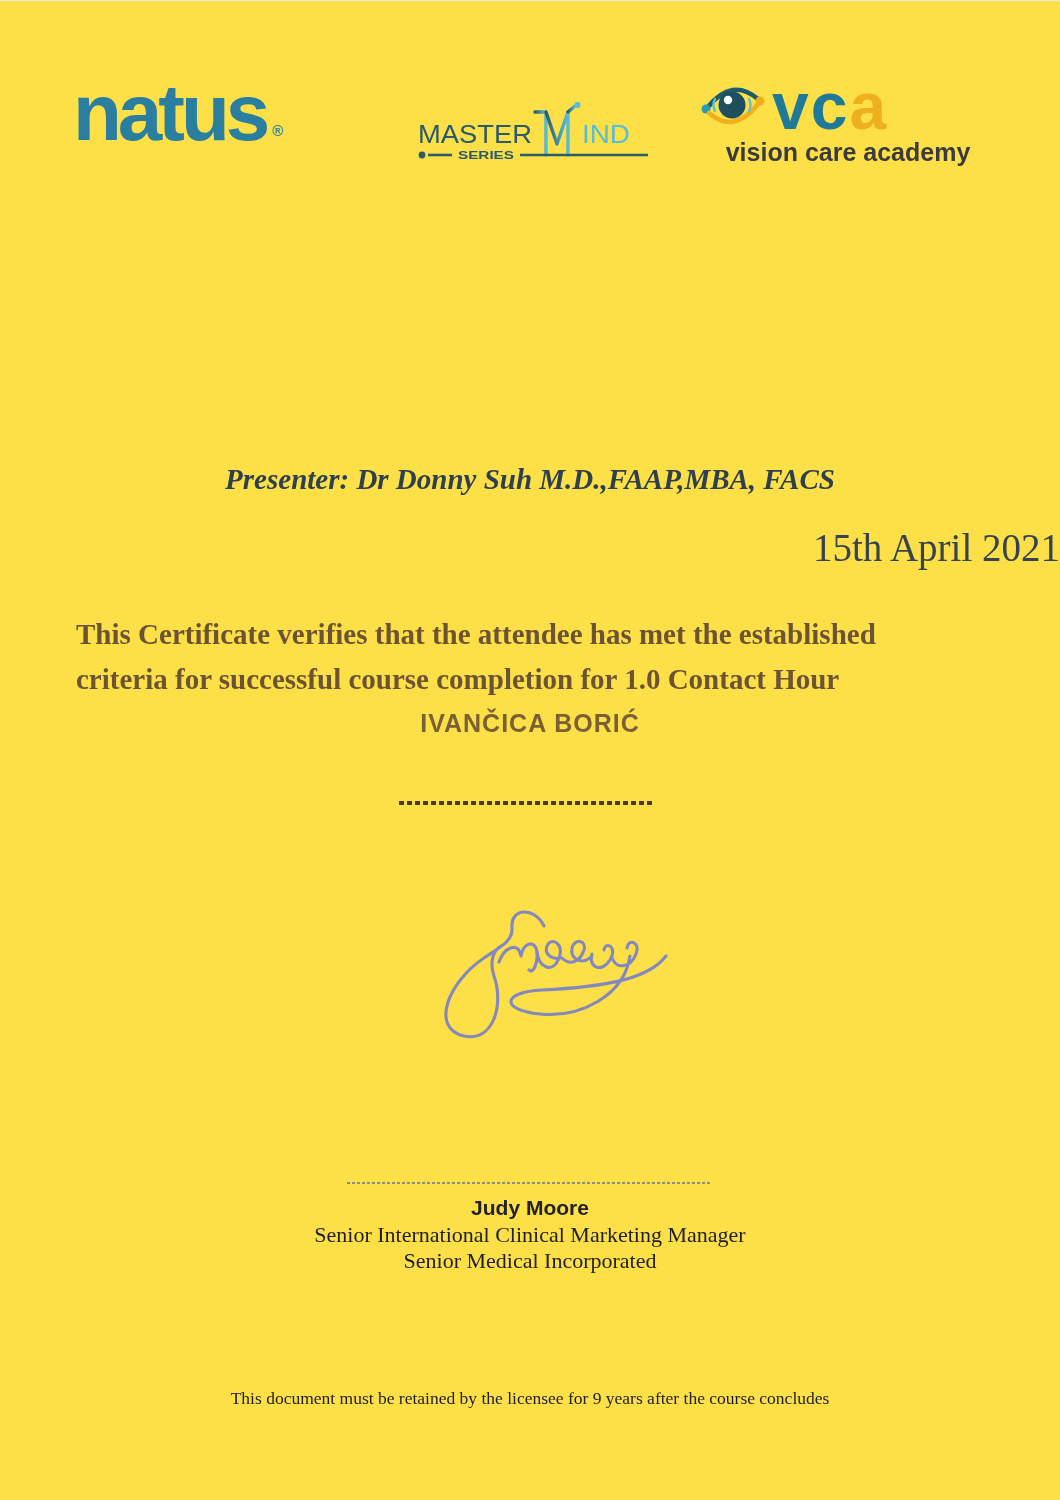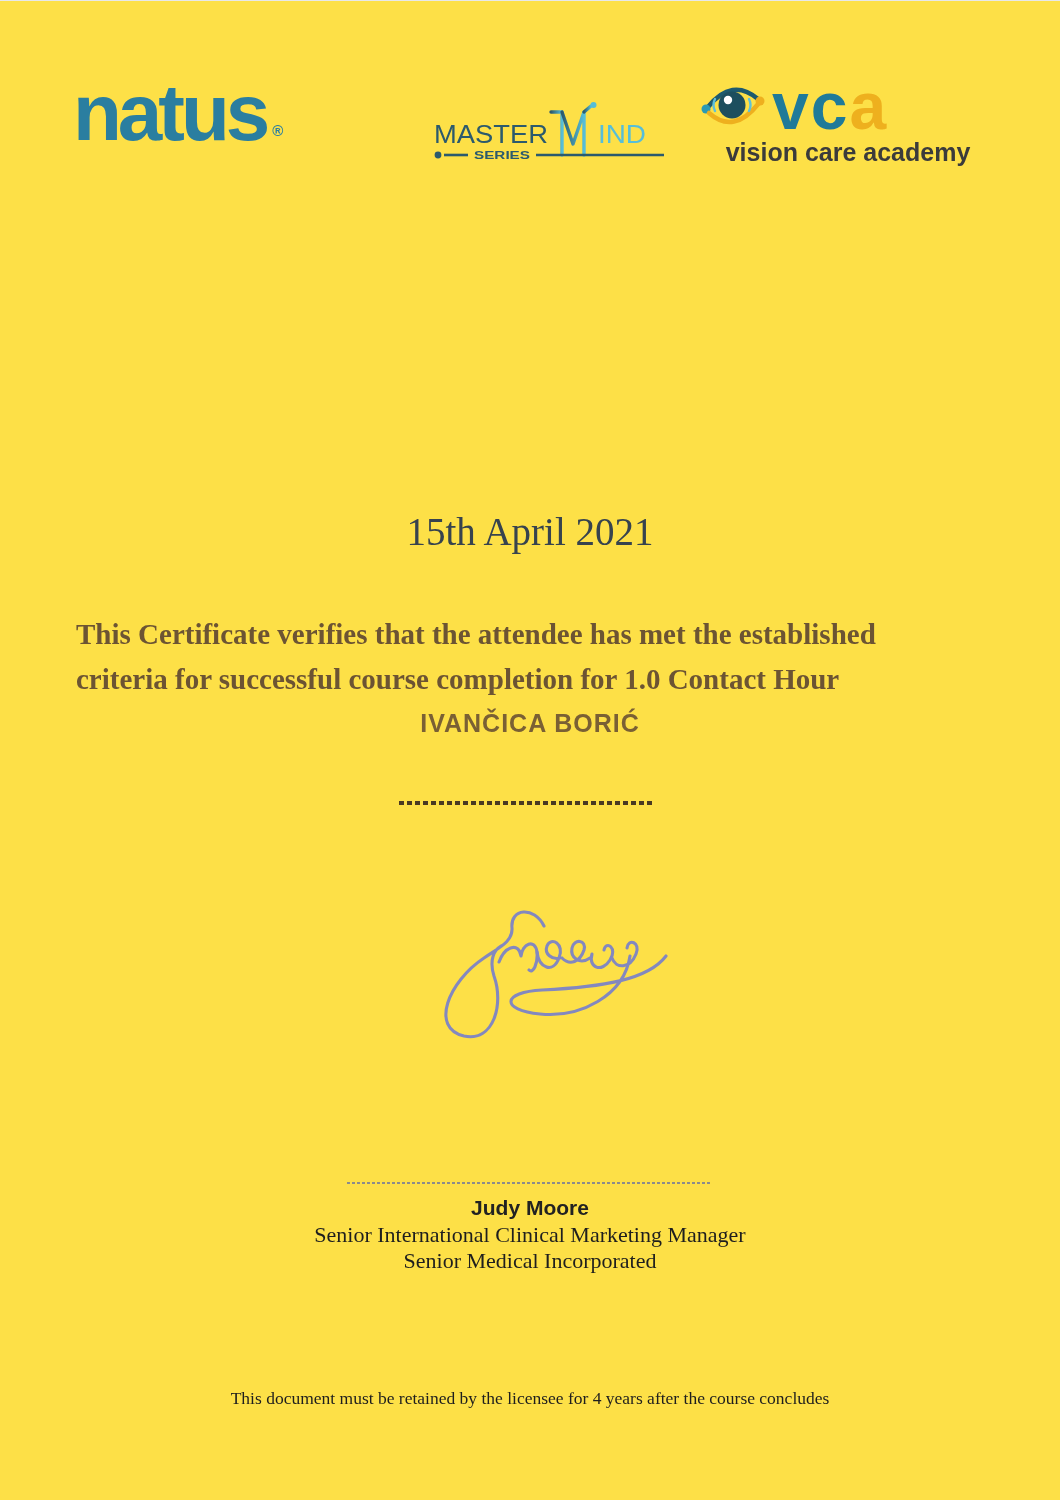--- a/index.html
+++ b/index.html
@@ -21,41 +21,42 @@
     font-weight:bold;
     font-size:80px;
     letter-spacing:-4px;
     color:#2a7ea0;
     line-height:1;
   }
   #natus-logo .reg{
     font-size:15px;letter-spacing:0;vertical-align:baseline;
     position:relative;top:-4px;left:6px;
   }
-  #mastermind-logo{left:432px;top:96px;}
+  #mastermind-logo{left:416px;top:96px;}
   #vca-logo{left:698px;top:66px;}
 
   
   #title{
     top:292px;
     font-weight:bold;
     font-size:35px;
     line-height:77px;
     color:#2e3f4c;
   }
   #presenter{
     top:462px;
     font-weight:bold;font-style:italic;
     font-size:29px;
     color:#2e404d;
   }
   #date{
-    top:508px;
+    top:524px;
     font-size:39px;
     color:#37434e;
+    text-align:right;
   }
   #cert-text{
     top:611px;left:76px;width:910px;
     font-size:29px;
     line-height:45px;
     color:#6c5433;
     text-align:left;
     font-weight:bold;
   }
 
@@ -154,20 +155,21 @@
 
       <text x="74" y="62" font-family="Liberation Sans, sans-serif" font-size="66" font-weight="bold" letter-spacing="2">
         <tspan fill="#1f7a99">vc</tspan><tspan fill="#eeb01e">a</tspan>
       </text>
 
       <text x="150" y="94" text-anchor="middle" font-family="Liberation Sans, sans-serif" font-size="25" font-weight="bold" fill="#3b3b3b">vision care academy</text>
     </svg>
   </div>
 
 
+  <div id="presenter" class="abs centered">Presenter: Dr Donny Suh M.D.,FAAP,MBA, FACS</div>
 
   <div id="date" class="abs centered">15th April 2021</div>
 
   <div id="cert-text" class="abs">
     <div>This Certificate verifies that the attendee has met the established</div>
     <div>criteria for successful course completion for 1.0 Contact Hour</div>
   </div>
 
   <div id="attendee-name" class="abs centered">IVANČICA BORIĆ</div>
   <div id="name-dashed-line" class="abs"></div>
@@ -185,15 +187,15 @@
       </g>
     </svg>
   </div>
 
   <div id="sig-dotted-line" class="abs"></div>
   <div id="signatory-name" class="abs centered">Judy Moore</div>
   <div id="signatory-title" class="abs centered">Senior International Clinical Marketing Manager</div>
   <div id="signatory-org" class="abs centered">Senior Medical Incorporated</div>
 
 
-  <div id="footer-note" class="abs centered">This document must be retained by the licensee for 4 years after the course concludes</div>
+  <div id="footer-note" class="abs centered">This document must be retained by the licensee for 9 years after the course concludes</div>
 
 </div>
 
 </body></html>

